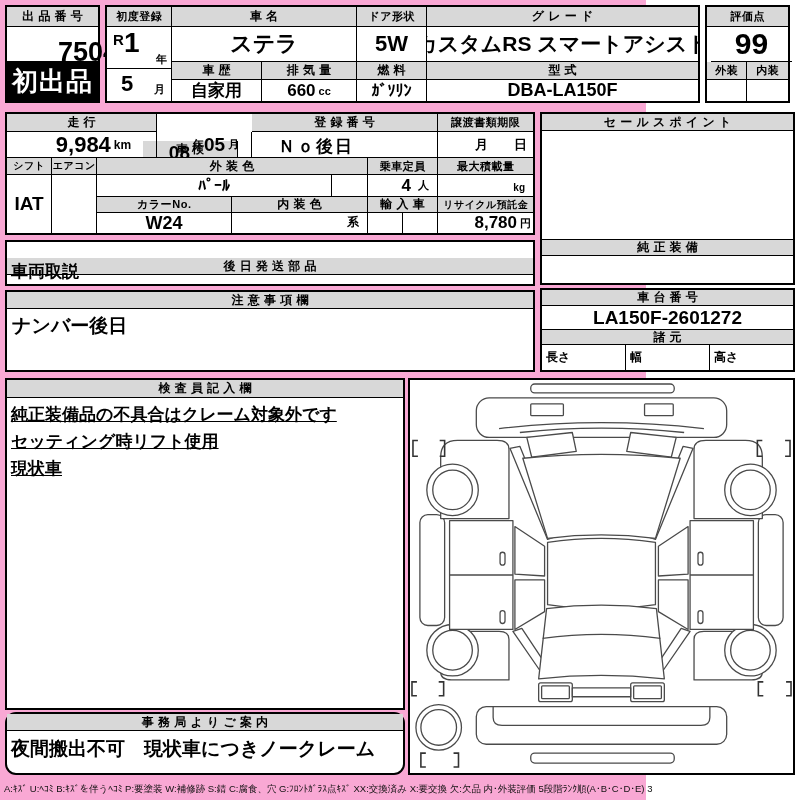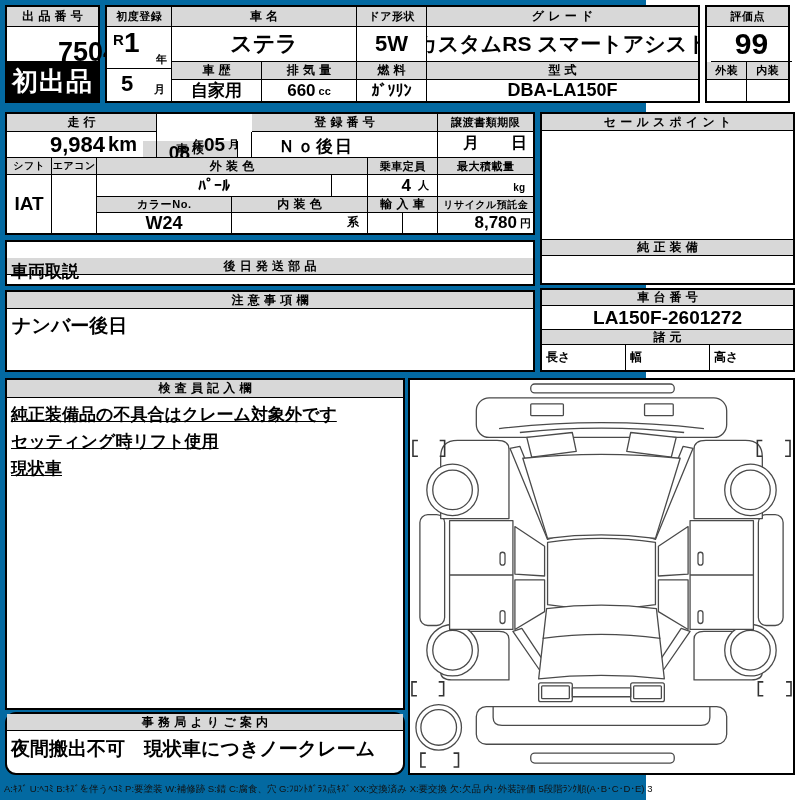--- a/index.html
+++ b/index.html
@@ -1,16 +1,16 @@
 <!DOCTYPE html>
 <html><head>
 <meta charset="utf-8">
 <style>
   html,body{margin:0;padding:0;background:#fff;}
-  #sheet{position:relative;width:646px;height:800px;background:#0369a1;
+  #sheet{position:relative;width:646px;height:800px;background:#f9a8d4;
     font-family:"Liberation Sans","DejaVu Sans",sans-serif;color:#000;text-decoration:underline;}
   .box{position:absolute;background:#fff;border:2px solid #000;box-sizing:border-box;}
   .abs{position:absolute;box-sizing:border-box;}
   .hdr{background:#d8d8d8;display:flex;align-items:center;justify-content:center;
     font-size:12px;font-weight:bold;letter-spacing:.35em;text-indent:.35em;overflow:hidden;white-space:nowrap;}
   .hdr.tight{letter-spacing:.05em;text-indent:.05em;font-size:11px;}
   .bb{border-bottom:1px solid #000;}
   .br{border-right:1px solid #000;}
   .bt{border-top:1px solid #000;}
   .cell{display:flex;align-items:center;justify-content:center;overflow:hidden;white-space:nowrap;}
@@ -77,33 +77,33 @@
   </div>
 
   <div class="box" style="left:5px;top:112px;width:530px;height:123px;">
     <div class="hdr bb br abs" style="left:0;top:0;width:150px;height:18px;">走行</div>
     <div class="hdr bb br abs" style="left:136px;top:0;width:95px;height:18px;margin-top:27px;">車検</div>
     <div class="hdr bb br abs" style="left:245px;top:0;width:186px;height:18px;">登録番号</div>
     <div class="hdr tight bb abs" style="left:431px;top:0;width:95px;height:18px;">譲渡書類期限</div>
 
     <div class="cell abs br bb" style="left:0;top:18px;width:150px;height:26px;padding-left:24px;">
       <span style="font-weight:bold;font-size:22px;">9,984</span>
-      <span style="font-weight:bold;font-size:20px;margin-left:3px;">km</span>
+      <span style="font-weight:bold;font-size:12px;margin-left:3px;">km</span>
     </div>
     <div class="cell abs br bb" style="left:150px;top:18px;width:95px;height:26px;">
       <span style="font-weight:bold;font-size:19px;margin-top:16px;">08</span>
       <span class="unit">年</span>
       <span style="font-weight:bold;font-size:19px;">05</span>
       <span class="unit">月</span>
     </div>
     <div class="abs br bb" style="left:245px;top:18px;width:186px;height:26px;">
       <span class="abs" style="left:26px;top:3px;font-weight:bold;font-size:17px;letter-spacing:2px;">Ｎｏ後日</span>
     </div>
     <div class="abs bb" style="left:431px;top:18px;width:95px;height:26px;">
-      <span class="abs" style="right:6px;bottom:3px;font-size:16px;font-weight:bold;">月　　日</span>
+      <span class="abs" style="right:6px;bottom:3px;font-size:13px;font-weight:bold;">月　　日</span>
     </div>
 
     <div class="hdr tight bb br abs" style="left:0;top:44px;width:45px;height:17px;font-size:10px;">シフト</div>
     <div class="hdr tight bb br abs" style="left:45px;top:44px;width:45px;height:17px;font-size:10px;">エアコン</div>
     <div class="cell abs br" style="left:0;top:61px;width:45px;height:58px;font-weight:bold;font-size:19px;">IAT</div>
     <div class="cell abs br" style="left:45px;top:61px;width:45px;height:58px;"></div>
 
     <div class="hdr bb br abs" style="left:90px;top:44px;width:271px;height:17px;">外装色</div>
     <div class="hdr tight bb br abs" style="left:361px;top:44px;width:70px;height:17px;">乗車定員</div>
     <div class="hdr tight bb abs" style="left:431px;top:44px;width:95px;height:17px;">最大積載量</div>

